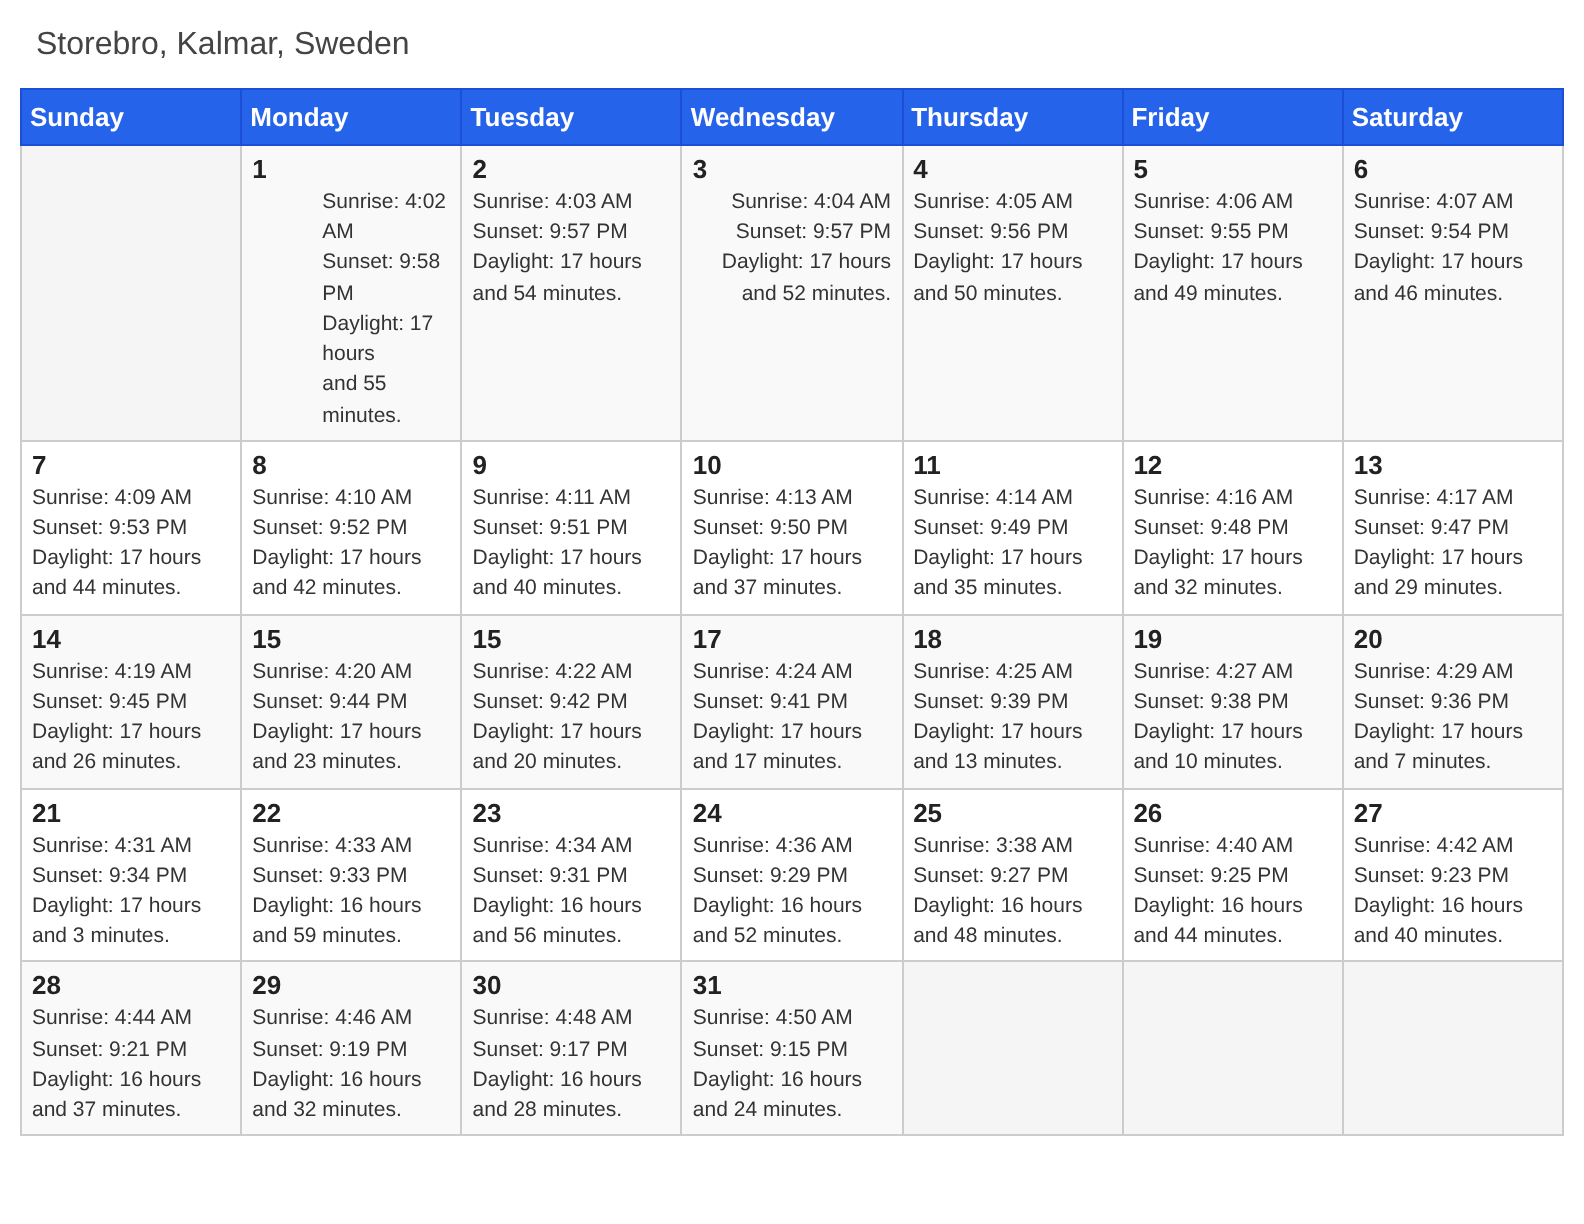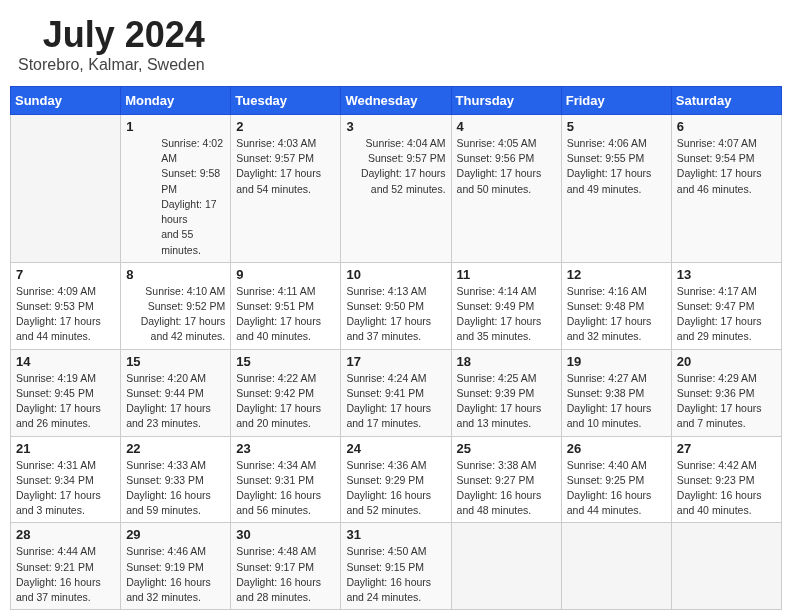--- a/index.html
+++ b/index.html
@@ -87,21 +87,20 @@
     }
     .empty-cell {
       background: #f5f5f5 !important;
     }
   </style>
 </head>
 <body>
 
 <div class="header-area">
   <div class="title-area">
-    <div class="main-title">July 2024</div>
     <div class="subtitle">Storebro, Kalmar, Sweden</div>
   </div>
 </div>
 
 <table class="calendar">
   <thead>
     <tr>
     <th>Sunday</th>
         <th>Monday</th>
         <th>Tuesday</th>
@@ -160,21 +159,21 @@
       <tr>
         <td>
           <span class="day-number">7</span>
           <div class="day-info" style="white-space: pre-line;">Sunrise: 4:09 AM
 Sunset: 9:53 PM
 Daylight: 17 hours
 and 44 minutes.</div>
         </td>
         <td>
           <span class="day-number">8</span>
-          <div class="day-info" style="white-space: pre-line; text-align: right;">Sunrise: 4:10 AM
+          <div class="day-info" style="white-space: pre-line;">Sunrise: 4:10 AM
 Sunset: 9:52 PM
 Daylight: 17 hours
 and 42 minutes.</div>
         </td>
         <td>
           <span class="day-number">9</span>
           <div class="day-info" style="white-space: pre-line;">Sunrise: 4:11 AM
 Sunset: 9:51 PM
 Daylight: 17 hours
 and 40 minutes.</div>

